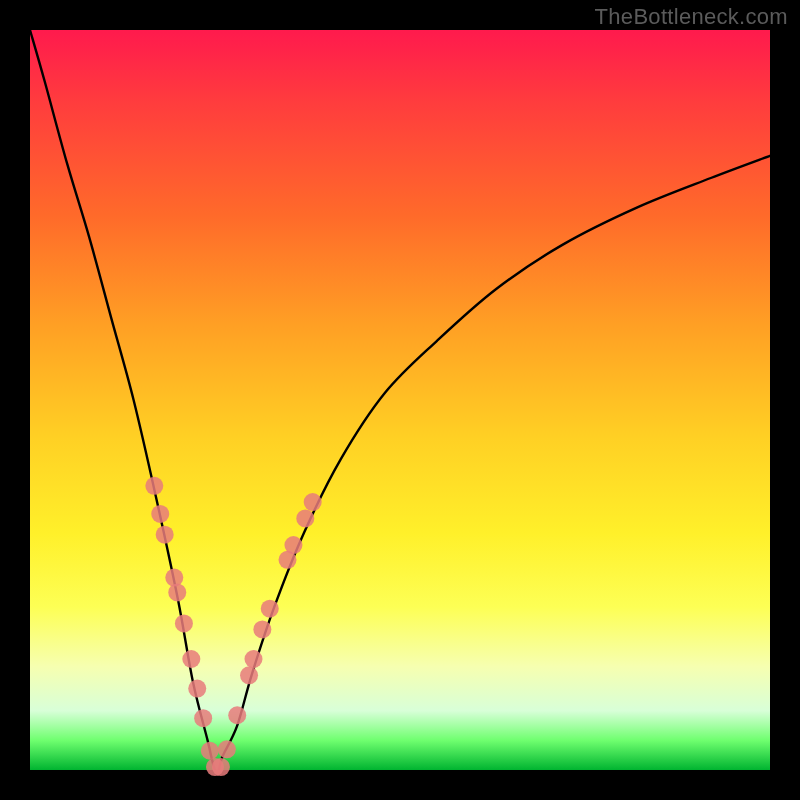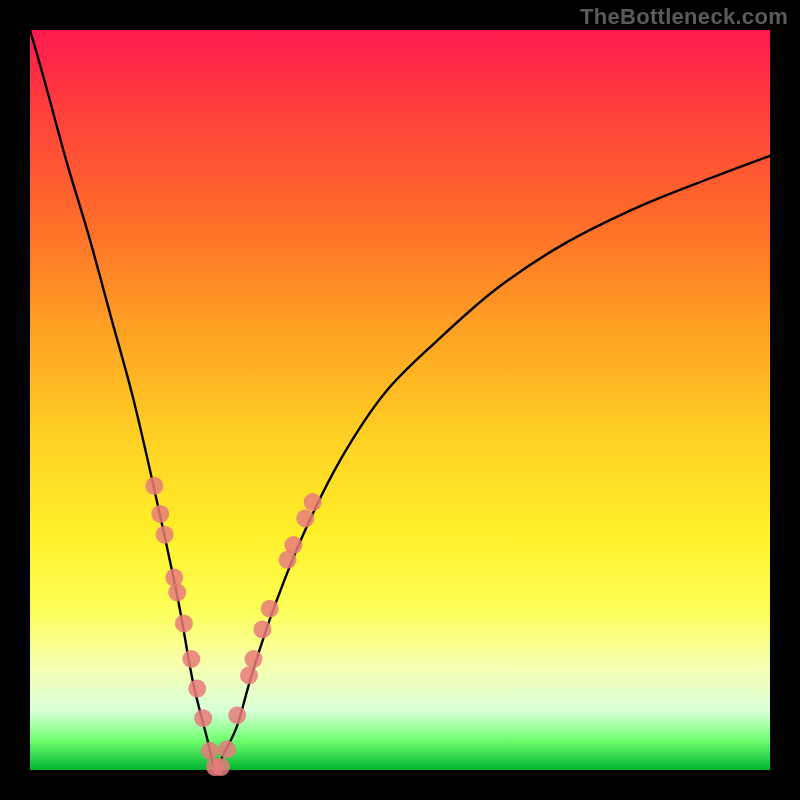--- a/index.html
+++ b/index.html
@@ -37,21 +37,21 @@
       #6fff6f 96%,
       #00b430 100%
     );
   }
   .watermark {
     position: absolute;
     top: 4px;
     right: 12px;
     color: #5b5b5b;
     font-size: 22px;
-    font-weight: 700;
+    font-weight: 400;
     letter-spacing: 0.3px;
     pointer-events: none;
     user-select: none;
   }
   svg.curve {
     position: absolute;
     left: 0;
     top: 0;
     width: 740px;
     height: 740px;

